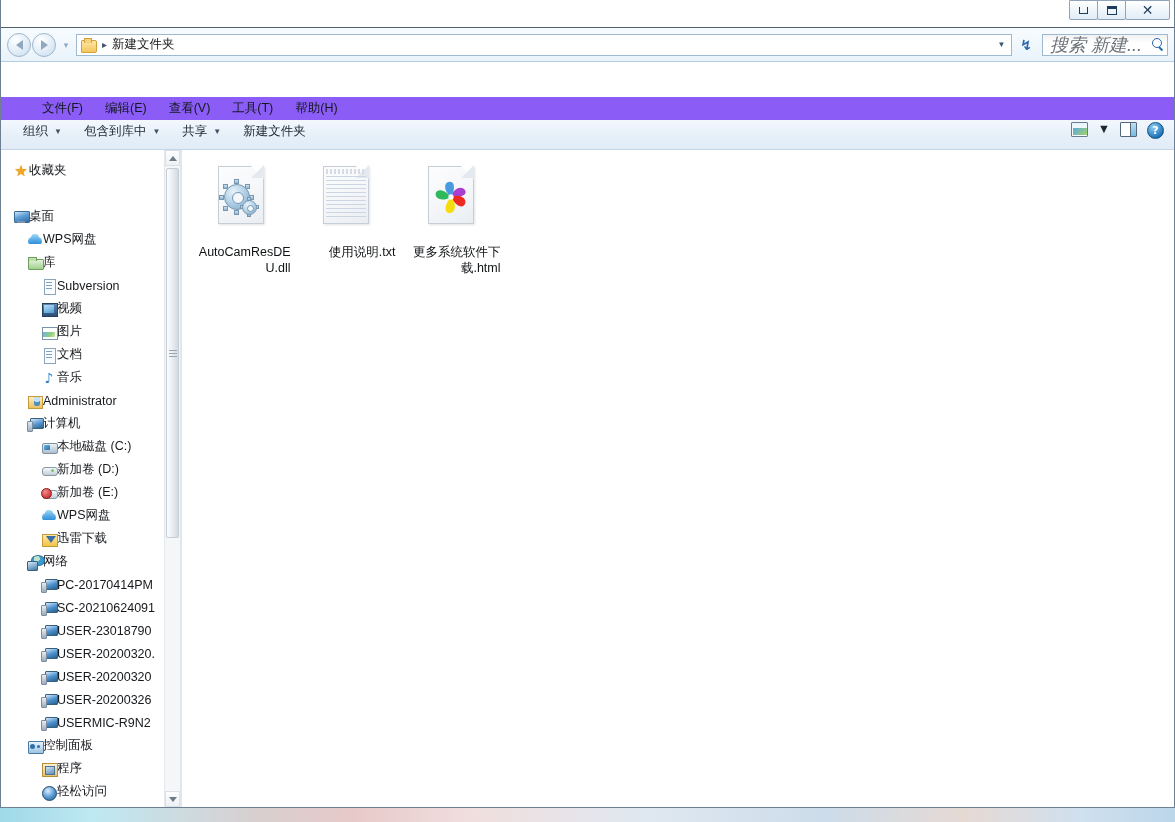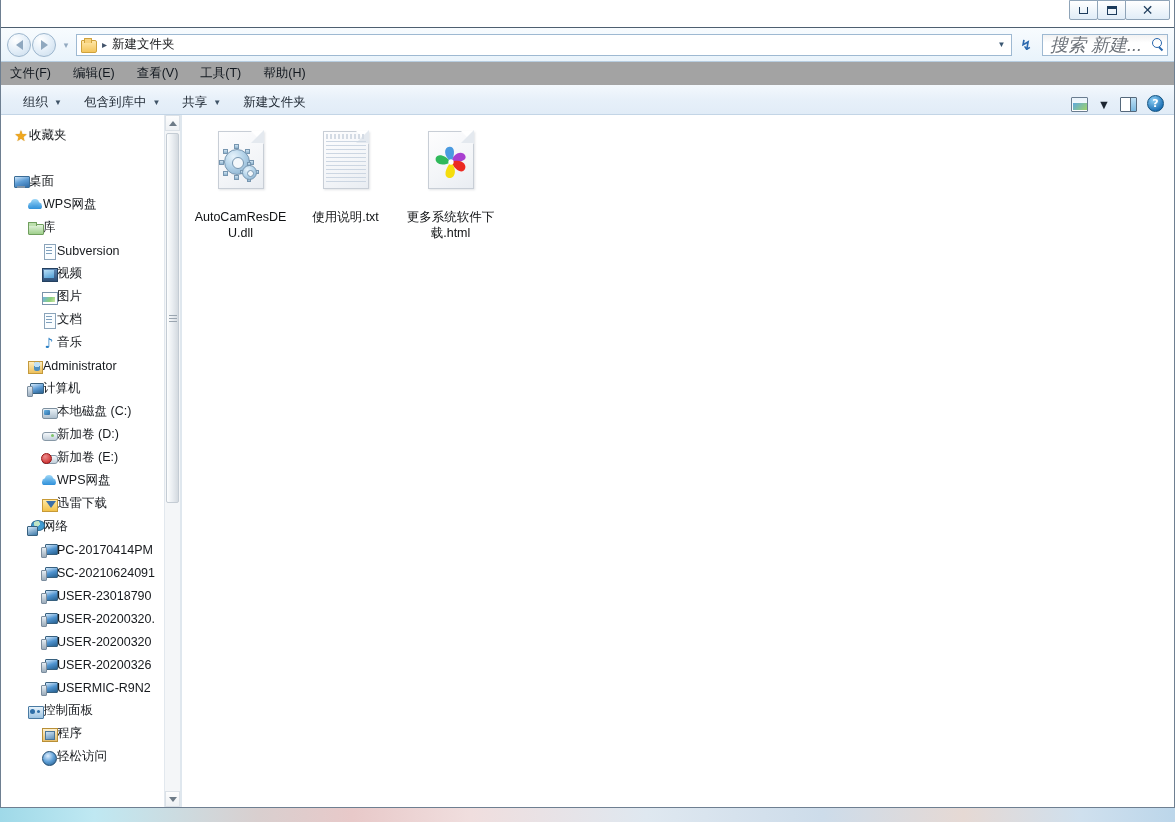--- a/index.html
+++ b/index.html
@@ -144,30 +144,30 @@
   .mag::after {
     content: ""; position: absolute; left: 8px; top: 8px;
     width: 5px; height: 1.8px; background: #2a68ae;
     transform: rotate(45deg); transform-origin: left center;
   }
 
   
   .menubar {
     height: 23px; flex: 0 0 23px;
     display: flex; align-items: center;
-    padding-left: 0;
-    background: #a3a3a3;
-    font-size: 12.5px; color: #12181f;
+    padding-left: 32px;
+    background: #8b5cf6;
+    font-size: 12.5px; color: #12181f; margin-top: 35px;
   }
   .menubar .mi { padding: 2px 9px; margin-right: 4px; }
 
   
   .cmdbar {
     height: 30px; flex: 0 0 30px;
-    display: flex; align-items: flex-end;
+    display: flex; align-items: flex-start;
     padding: 0 6px 0 14px;
     background: linear-gradient(180deg, #f3f8fd 0%, #e7f0f9 50%, #e1ecf7 100%);
     border-bottom: 1px solid #c3d5e6;
     font-size: 12.5px; color: #1c2530;
   }
   .cmd { display: flex; align-items: center; padding: 3px 8px; margin-right: 6px; }
   .cmd .caret { margin-left: 6px; font-size: 8px; color: #3e5266; }
   .cmdspacer { flex: 1 1 auto; }
   .tbicon { display: flex; align-items: center; padding: 2px 4px; margin-left: 2px; }
   .ic-view {
@@ -334,21 +334,21 @@
     display: flex; flex-wrap: wrap; align-content: flex-start;
     border-left: 1px solid #dfe7ee;
   }
   .fitem {
     width: 105px; margin: 0 0 6px 0;
     display: flex; flex-direction: column; align-items: center;
     padding-top: 2px;
   }
   .ficon { width: 64px; height: 76px; position: relative; margin-bottom: 4px; }
   .flabel {
-    font-size: 12.5px; color: #101214; text-align: center;
+    font-size: 12.5px; color: #101214; text-align: right;
     line-height: 16px; width: 100px; word-break: break-all;
   }
 
   
   .sheet {
     position: absolute; left: 9px; top: 2px; width: 46px; height: 58px;
     background: linear-gradient(150deg,#fdfdfe 0%,#f3f5f8 60%,#e9edf2 100%);
     border: 1px solid #c8ced6;
     box-shadow: 1px 1px 2px rgba(90,100,115,.18);
   }

